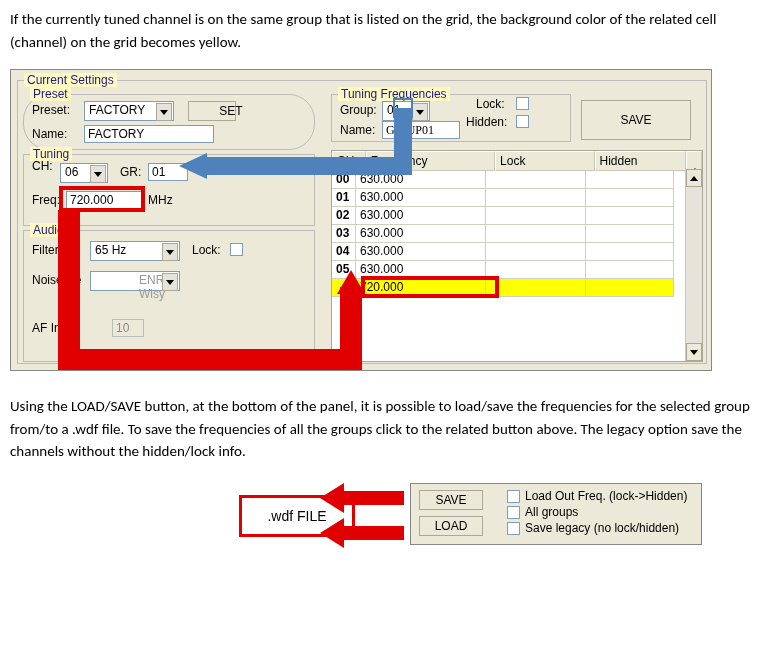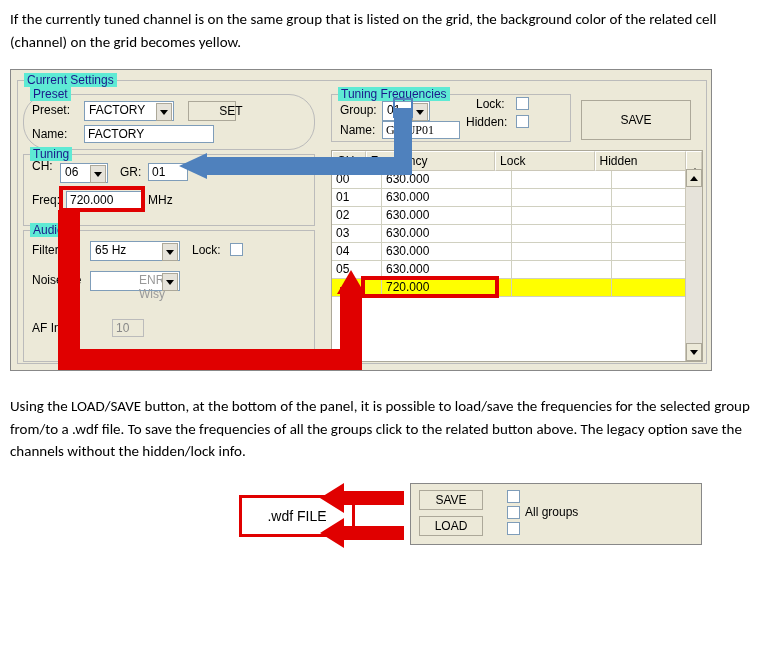--- a/index.html
+++ b/index.html
@@ -24,21 +24,21 @@
     margin-bottom: 24px;
   }
   .group-box {
     position: absolute;
     border: 1px solid #bbb;
   }
   .group-box > .gb-label {
     position: absolute;
     top: -8px;
     left: 6px;
-    background: #5eead4;
+    background: #fef9c3;
     padding: 0 3px;
     font-size: 12px;
     color: #1a1a8a;
   }
   
   .gb-current { left:6px; top:10px; width:688px; height:282px; }
   .gb-preset  { left:12px; top:24px; width:290px; height:54px;border-radius:26px; }
   .gb-tuning  { left:12px; top:84px; width:290px; height:70px; }
   .gb-audio   { left:12px; top:160px; width:290px; height:130px; }
   .gb-tfreq   { left:320px; top:24px; width:238px; height:46px; }
@@ -108,21 +108,21 @@
   .gh-sc  { width:16px; text-align:center;}
   .grid-rows { }
   .grid-row { display:flex; height:18px; }
   .grid-row .gc {
     border-right:1px solid #d0d0c0;
     border-bottom:1px solid #d0d0c0;
     padding:1px 4px;
     box-sizing:border-box;
     font-size:12px;
   }
-  .gc-ch { width:50px; }
+  .gc-ch { width:24px;font-weight:bold; }
   .gc-fr { width:130px; }
   .gc-lk { width:100px; }
   .gc-hd { width:88px; }
   .grid-row.highlight .gc { background:#ffff00; }
   .grid-sb { position:absolute; right:0; top:18px; bottom:0; width:16px; background:#e6e3da; border-left:1px solid #cbc7b8;}
   .grid-sb .sb-btn { position:absolute; left:0; width:14px; height:16px; background:#ece9d8; border:1px solid #aca899; display:flex;align-items:center;justify-content:center;}
   .sb-up{top:0;} .sb-dn{bottom:0;}
   .tri-up{width:0;height:0;border-left:4px solid transparent;border-right:4px solid transparent;border-bottom:5px solid #000;}
 
   
@@ -326,19 +326,21 @@
   <svg class="red-lr-arrow" width="90" height="70" style="left:210px;top:4px;">
     <polygon points="0,15 24,0 24,8 84,8 84,22 24,22 24,30" fill="#e00000"></polygon>
     <polygon points="0,50 24,35 24,43 84,43 84,57 24,57 24,65" fill="#e00000"></polygon>
   </svg>
 
   <div class="fig2-panel">
     <div class="win-btn" style="left:8px;top:6px;width:64px;height:20px;">SAVE</div>
     <div class="win-btn" style="left:8px;top:32px;width:64px;height:20px;">LOAD</div>
 
     <div class="win-check" style="left:96px;top:6px;"></div>
+    <div class="lbl" style="left:114px;top:5px;">Load Out Freq. (lock-&gt;Hidden)</div>
 
     <div class="win-check" style="left:96px;top:22px;"></div>
     <div class="lbl" style="left:114px;top:21px;">All groups</div>
 
     <div class="win-check" style="left:96px;top:38px;"></div>
+    <div class="lbl" style="left:114px;top:37px;">Save legacy (no lock/hidden)</div>
   </div>
 </div>
 
 </body></html>

